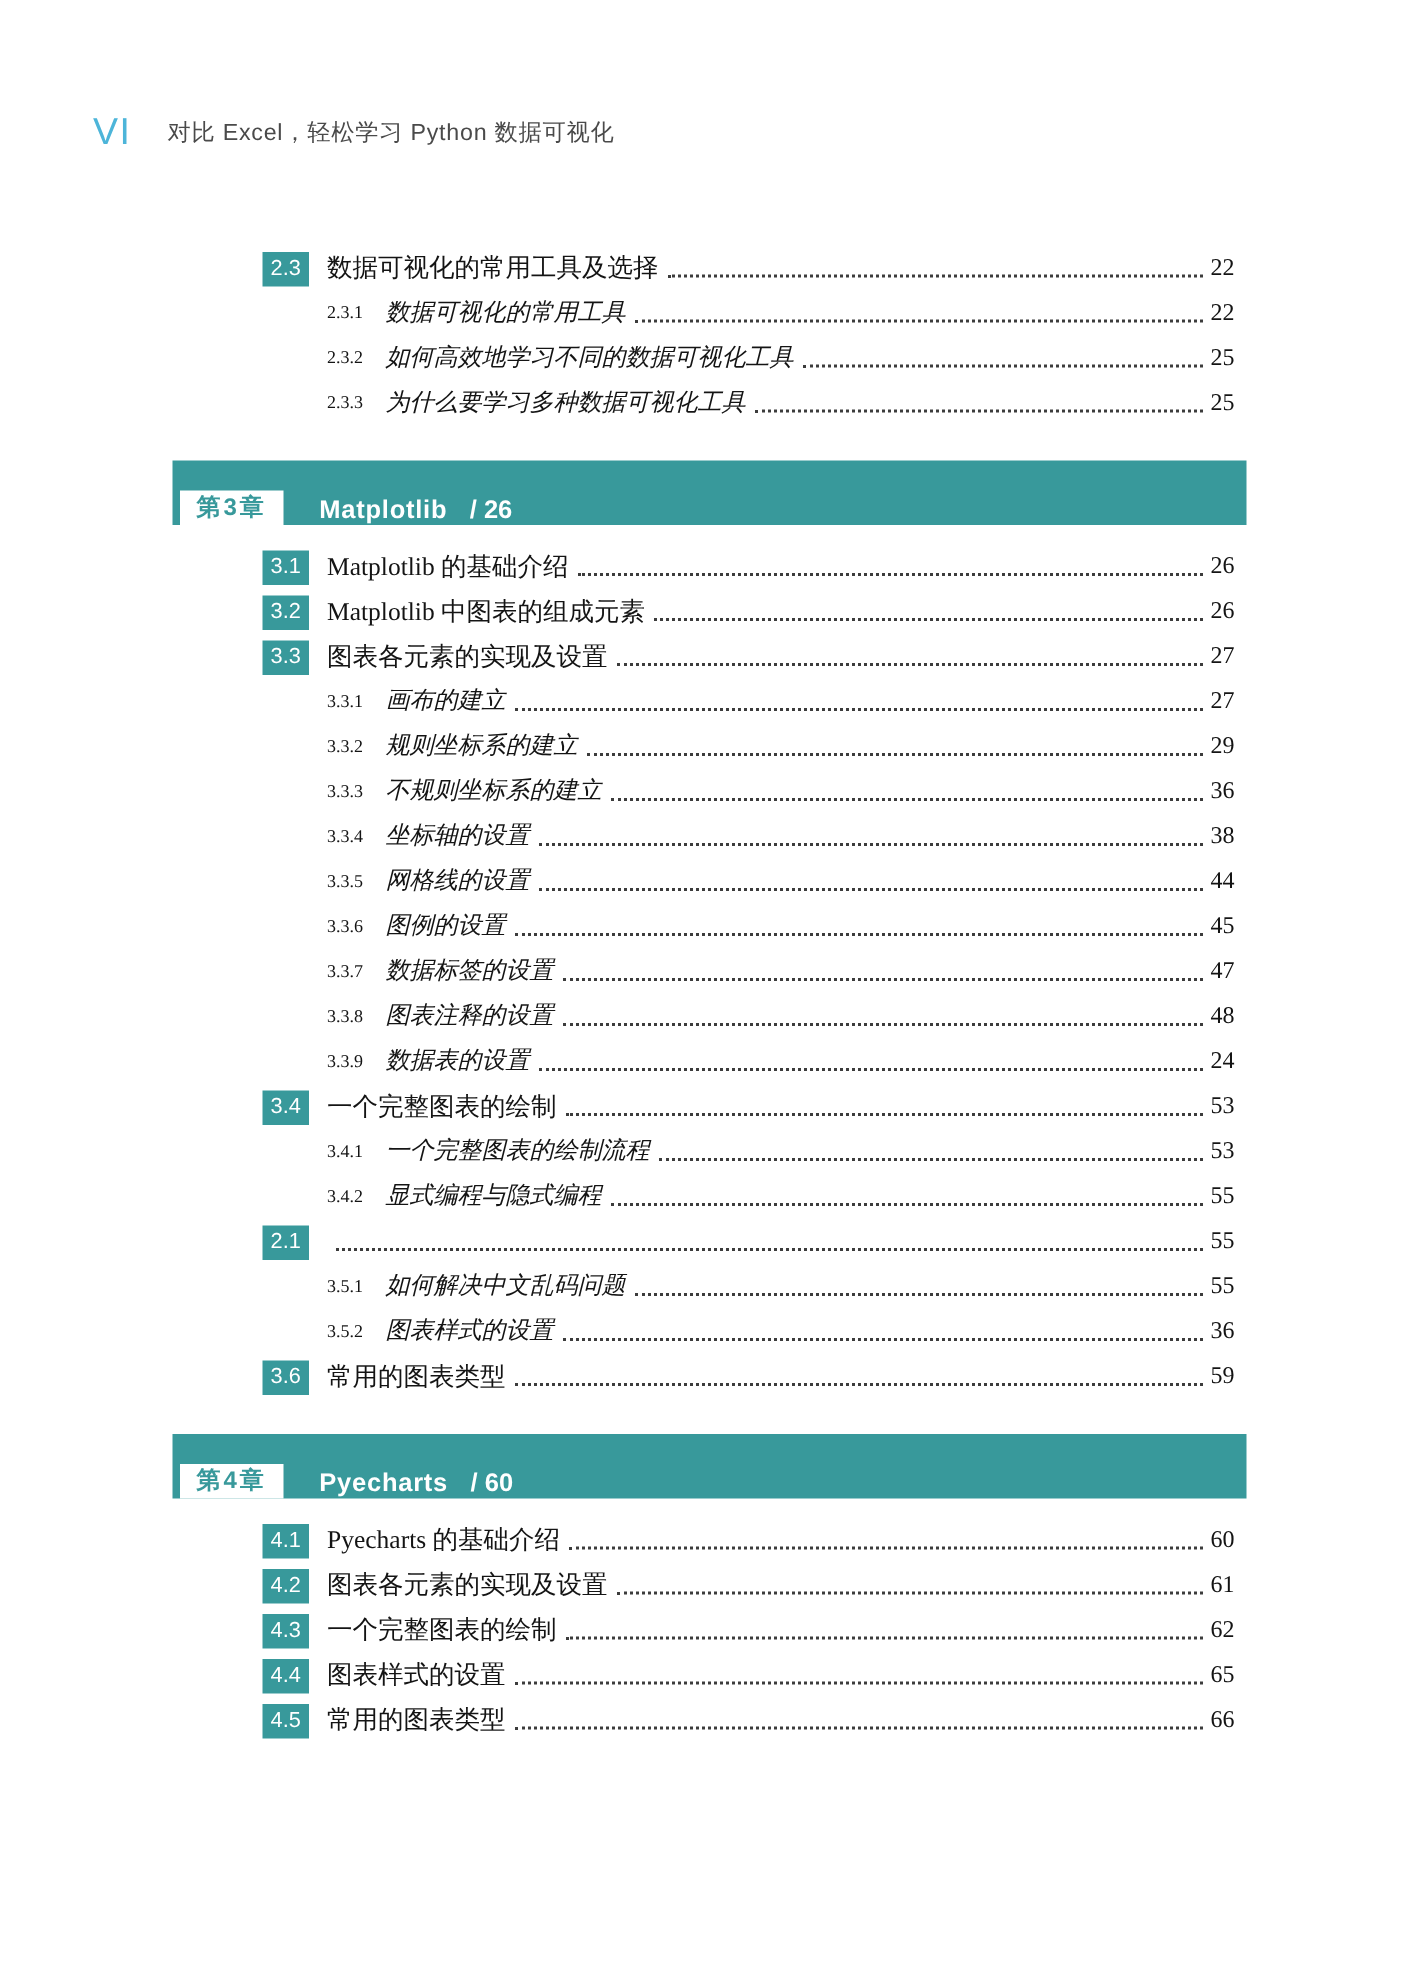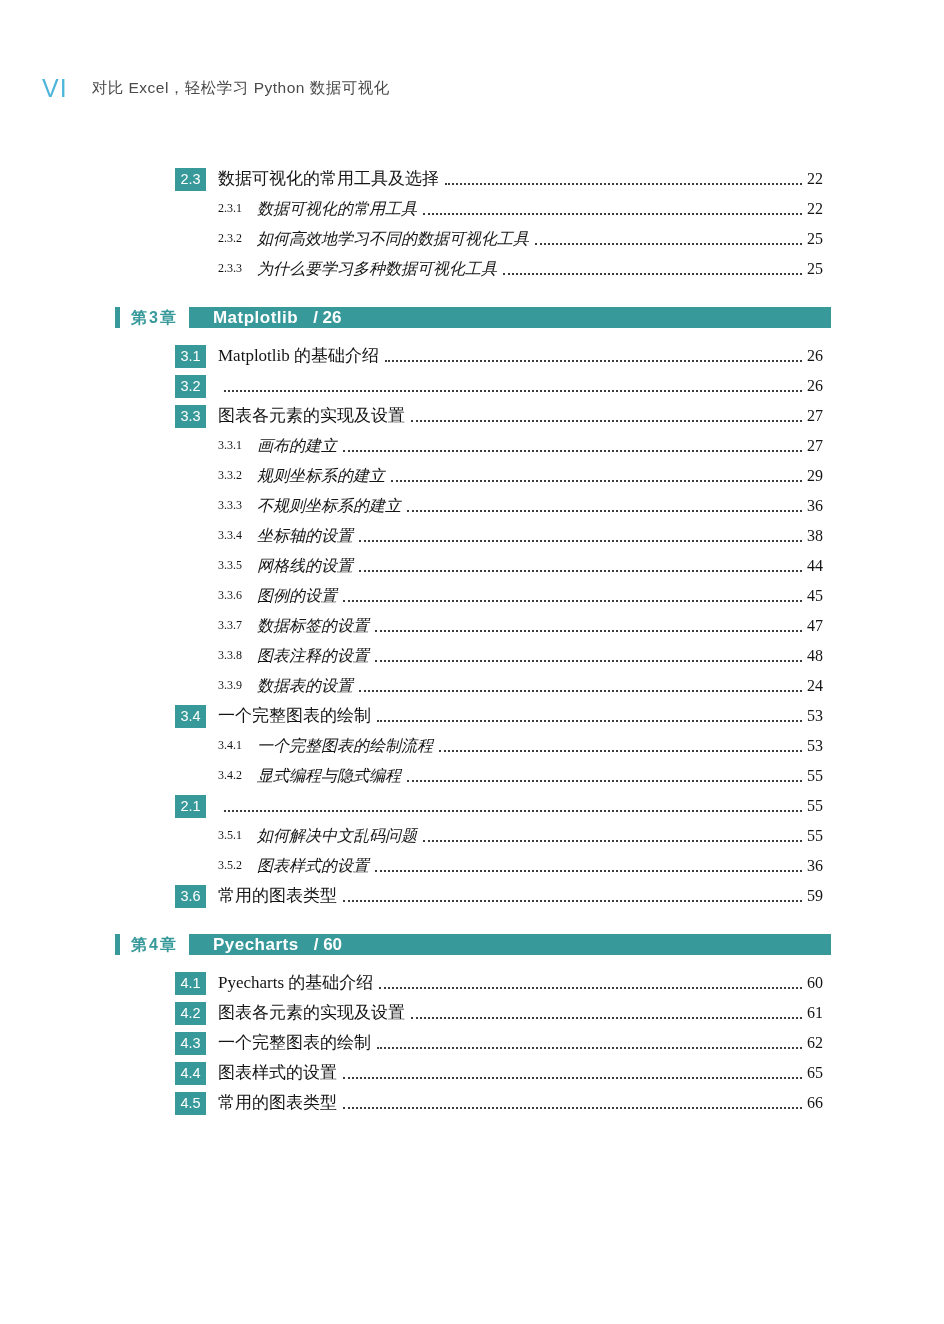--- a/index.html
+++ b/index.html
@@ -10,21 +10,21 @@
     font-family: "Liberation Serif", "DejaVu Serif", serif;
     color: #141414;
     position: relative;
   }
   .page { width: 944px; height: 1324px; position: relative; }
 
   
   .header {
     display: flex;
     align-items: center;
-    padding: 76px 0 0 42px;
+    padding: 76px 0 0 62px;
   }
   .roman {
     font-family: "Liberation Sans", "DejaVu Sans", sans-serif;
     font-size: 25px;
     line-height: 25px;
     color: var(--blue);
     letter-spacing: 1px;
     font-weight: 400;
   }
   .book-title {
@@ -80,25 +80,25 @@
   }
   .pagenum {
     flex: 0 0 auto;
     line-height: 29px;
     font-size: 16px;
   }
 
   
   .chapter-bar {
     width: 716px;
-    height: 21px;
+    height: 43px;
     margin: 24px 0 12px -60px;
     background: var(--teal);
     display: flex;
-    align-items: center;
+    align-items: flex-end;
     font-family: "Liberation Sans", "DejaVu Sans", sans-serif;
     font-weight: bold;
   }
   .chapter-badge {
     background: #ffffff;
     color: var(--teal);
     font-size: 16px;
     height: 23px;
     line-height: 23px;
     padding: 0 11px;
@@ -156,20 +156,21 @@
         <span class="chapter-page">/ 26</span>
       </div>
       <div class="entry lvl1">
         <span class="badge">3.1</span>
         <span class="title">Matplotlib 的基础介绍</span>
         <span class="leader"></span>
         <span class="pagenum">26</span>
       </div>
       <div class="entry lvl1">
         <span class="badge">3.2</span>
+        <span class="title">Matplotlib 中图表的组成元素</span>
         <span class="leader"></span>
         <span class="pagenum">26</span>
       </div>
       <div class="entry lvl1">
         <span class="badge">3.3</span>
         <span class="title">图表各元素的实现及设置</span>
         <span class="leader"></span>
         <span class="pagenum">27</span>
       </div>
       <div class="entry lvl2">

